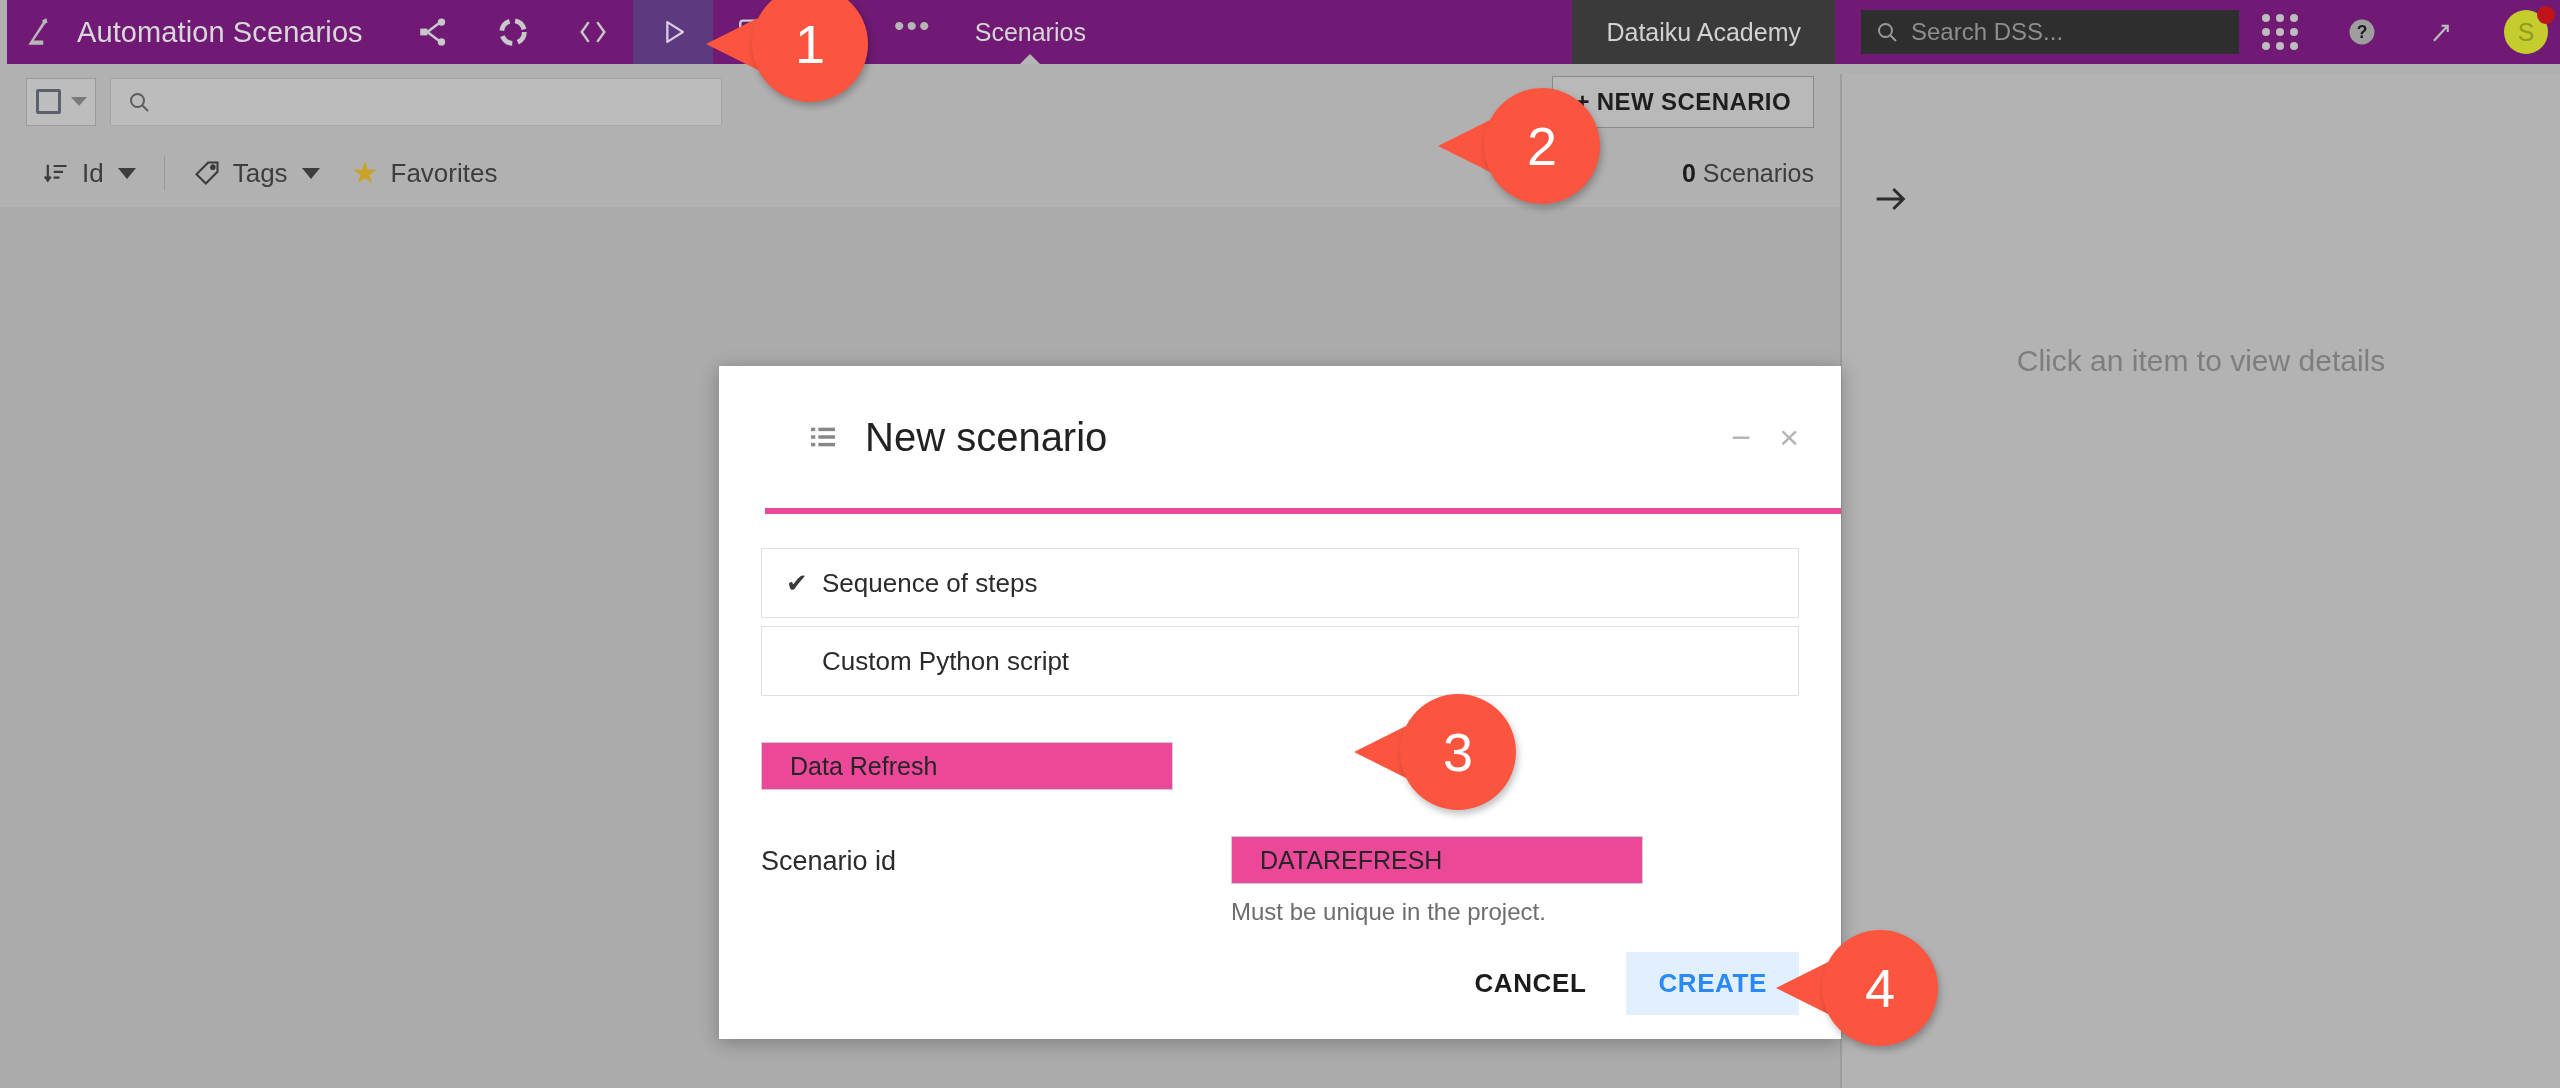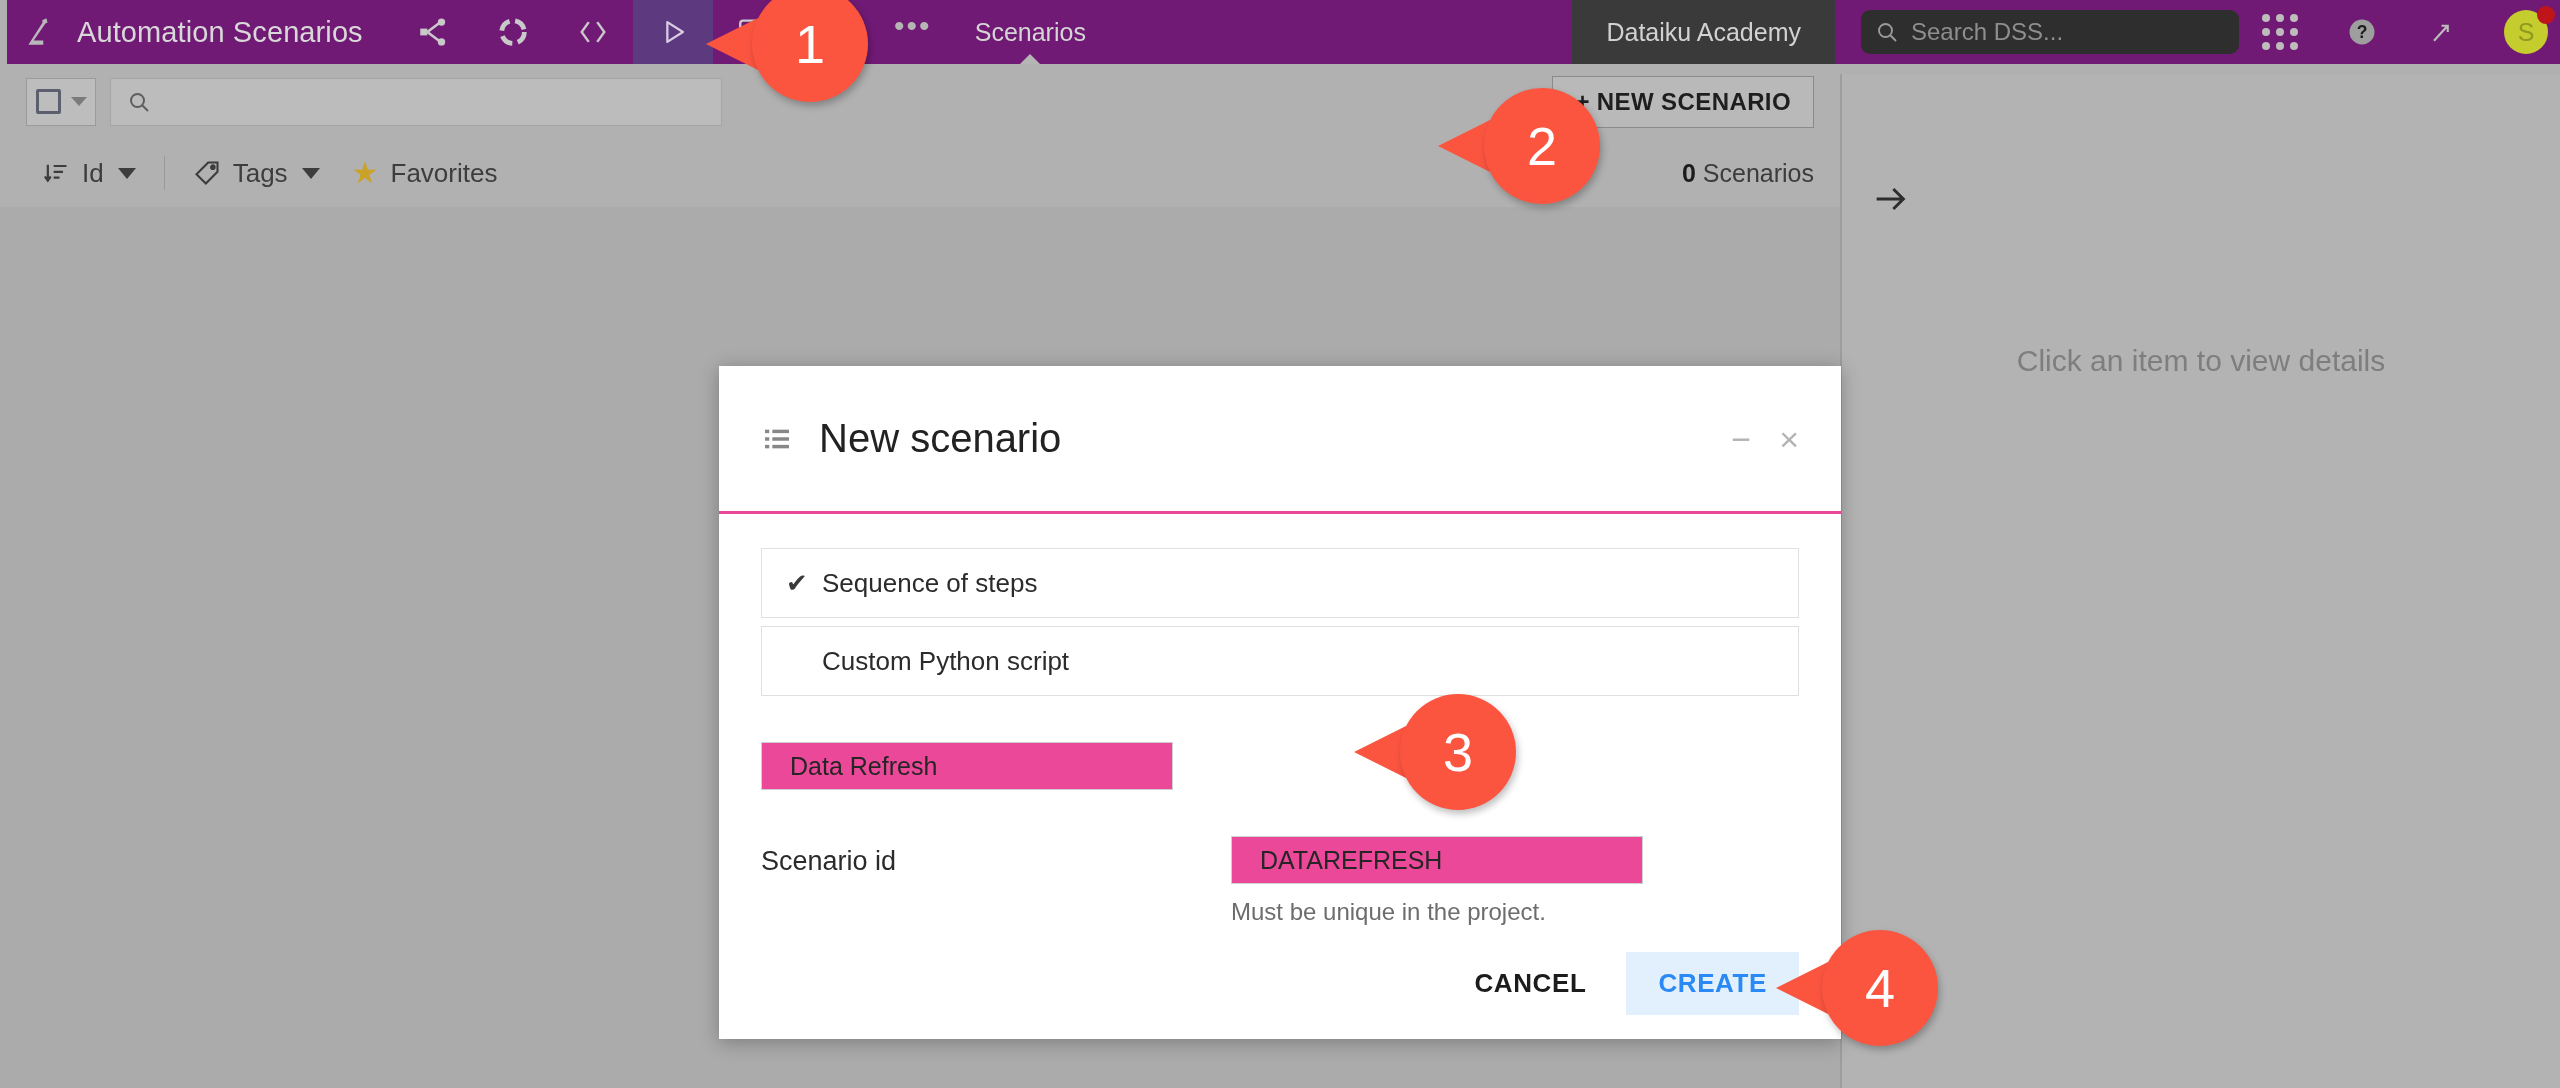--- a/index.html
+++ b/index.html
@@ -56,21 +56,21 @@
   }
   .nav-spacer { flex: 1; }
   .academy-btn {
     height: 64px; display: flex; align-items: center;
     padding: 0 34px; background: #3a3a3a; color: #d2d2d2;
     font-size: 25px; cursor: pointer; white-space: nowrap;
   }
   .search-dss {
     margin-left: 26px;
     width: 378px; height: 44px;
-    background: #2e2e2e; border-radius: 9px;
+    background: #2e2e2e; border-radius: 0;
     display: flex; align-items: center; padding: 0 14px;
     cursor: text;
   }
   .search-dss svg { width: 24px; height: 24px; color: #9a9a9a; flex: none; }
   .search-dss input {
     background: transparent; border: none; outline: none;
     color: #aaa; font-size: 24px; margin-left: 12px;
     font-family: "Liberation Sans", sans-serif; width: 100%;
   }
   .search-dss input::placeholder { color: #8e8e8e; }
@@ -211,22 +211,23 @@
   
   .modal {
     position: absolute; left: 719px; top: 366px;
     width: 1122px; height: 673px;
     background: #fff;
     box-shadow: 0 3px 18px rgba(0,0,0,0.28);
     display: flex; flex-direction: column;
   }
   .modal-header {
     height: 148px; display: flex; align-items: center;
-    padding: 0 42px; border-bottom: 3px solid #ec4899;
+    padding: 0 42px; border-bottom: 6px solid #ec4899;
     flex: none;
+    margin-left: 46px;
   }
   .modal-hicon { color: #888; display: flex; align-items: center; }
   .modal-hicon svg { width: 32px; height: 32px; }
   .modal-title {
     margin-left: 26px; font-size: 40px; color: #222; font-weight: 400;
   }
   .modal-hbtns { margin-left: auto; display: flex; align-items: center; gap: 28px; }
   .mbtn { color: #b4b4b4; font-size: 34px; cursor: pointer; line-height: 1; }
 
   .modal-body { flex: 1; padding: 34px 42px 0 42px; }

